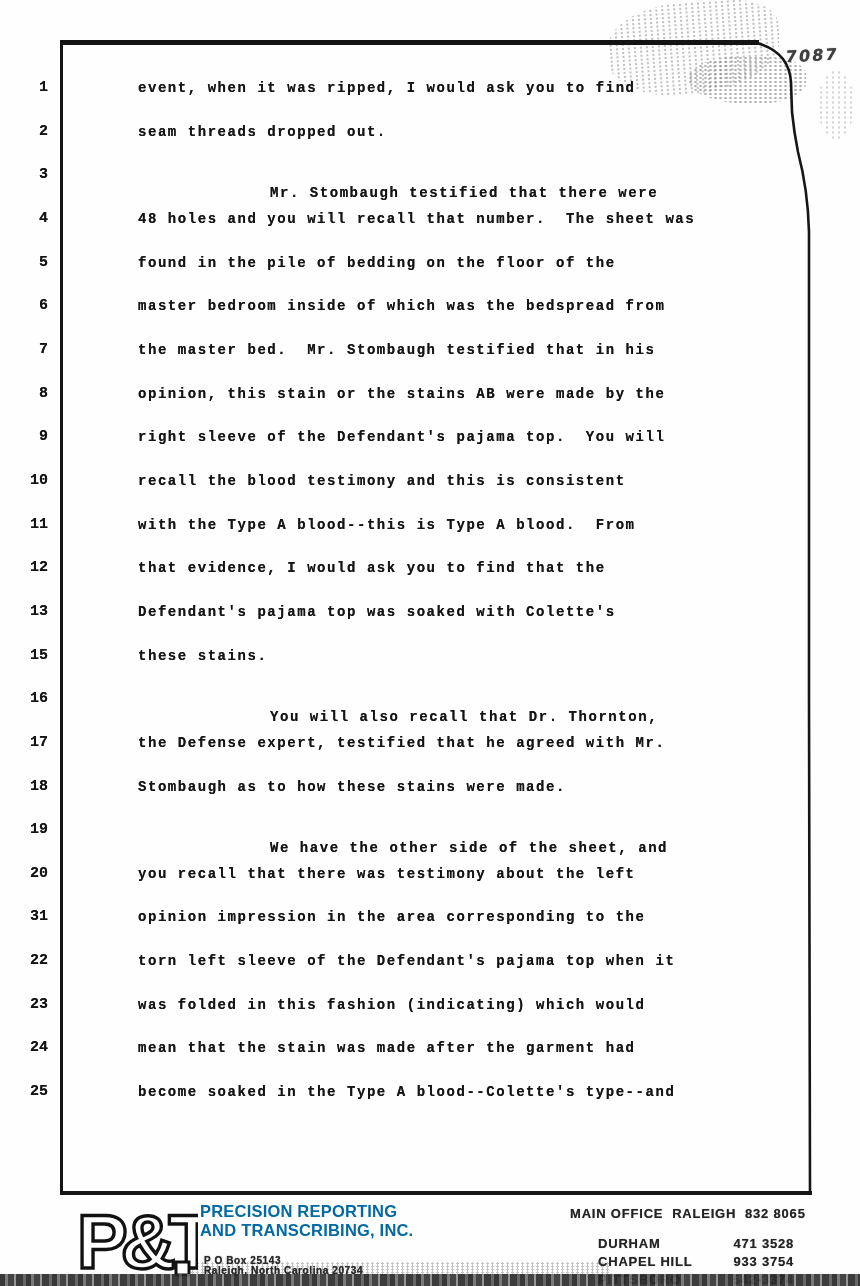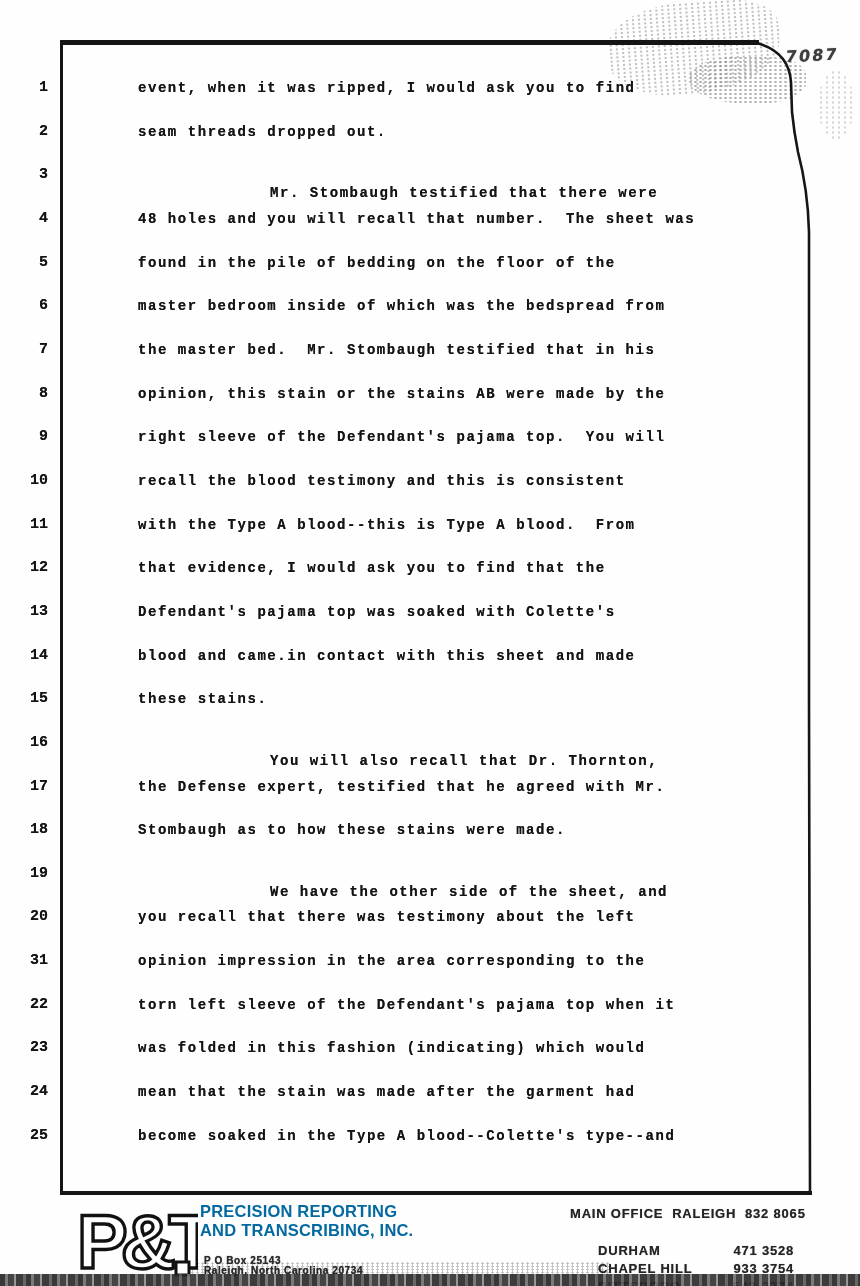--- a/index.html
+++ b/index.html
@@ -92,21 +92,21 @@
     font-size:10px;font-weight:700;line-height:9.5px;
     color:#2a2a2a;letter-spacing:0.6px;
     text-shadow:0 0 1px rgba(0,0,0,.8);
   }
   .contact{
     position:absolute;left:570px;top:1205px;width:232px;
     font-size:13px;font-weight:700;color:#242424;
     letter-spacing:0.8px;line-height:18px;
     text-shadow:0 0 .8px rgba(0,0,0,.55);
   }
-  .c-main{margin-bottom:19px;white-space:pre;}
+  .c-main{margin-bottom:12px;white-space:pre;}
   .c-row{margin-left:28px;width:196px;display:flex;justify-content:space-between;gap:18px;}
 
   
   .bottom-strip{
     position:absolute;left:0;top:1274px;width:860px;height:12px;
     background:
       repeating-linear-gradient(90deg,
         #262626 0 5px,#6f6f6f 5px 8px,#343434 8px 14px,
         #8d8d8d 14px 16px,#2b2b2b 16px 23px,#5a5a5a 23px 26px);
     opacity:.92;
@@ -178,24 +178,20 @@
     </div>
       <div class="row">
       <span class="num">12</span>
       <span class="txt">that evidence, I would ask you to find that the</span>
     </div>
       <div class="row">
       <span class="num">13</span>
       <span class="txt">Defendant's pajama top was soaked with Colette's</span>
     </div>
       <div class="row">
-      <span class="num">14</span>
-      <span class="txt">blood and came.in contact with this sheet and made</span>
-    </div>
-      <div class="row">
       <span class="num">15</span>
       <span class="txt">these stains.</span>
     </div>
       <div class="row">
       <span class="num">16</span>
       <span class="txt indent">You will also recall that Dr. Thornton,</span>
     </div>
       <div class="row">
       <span class="num">17</span>
       <span class="txt">the Defense expert, testified that he agreed with Mr.</span>

